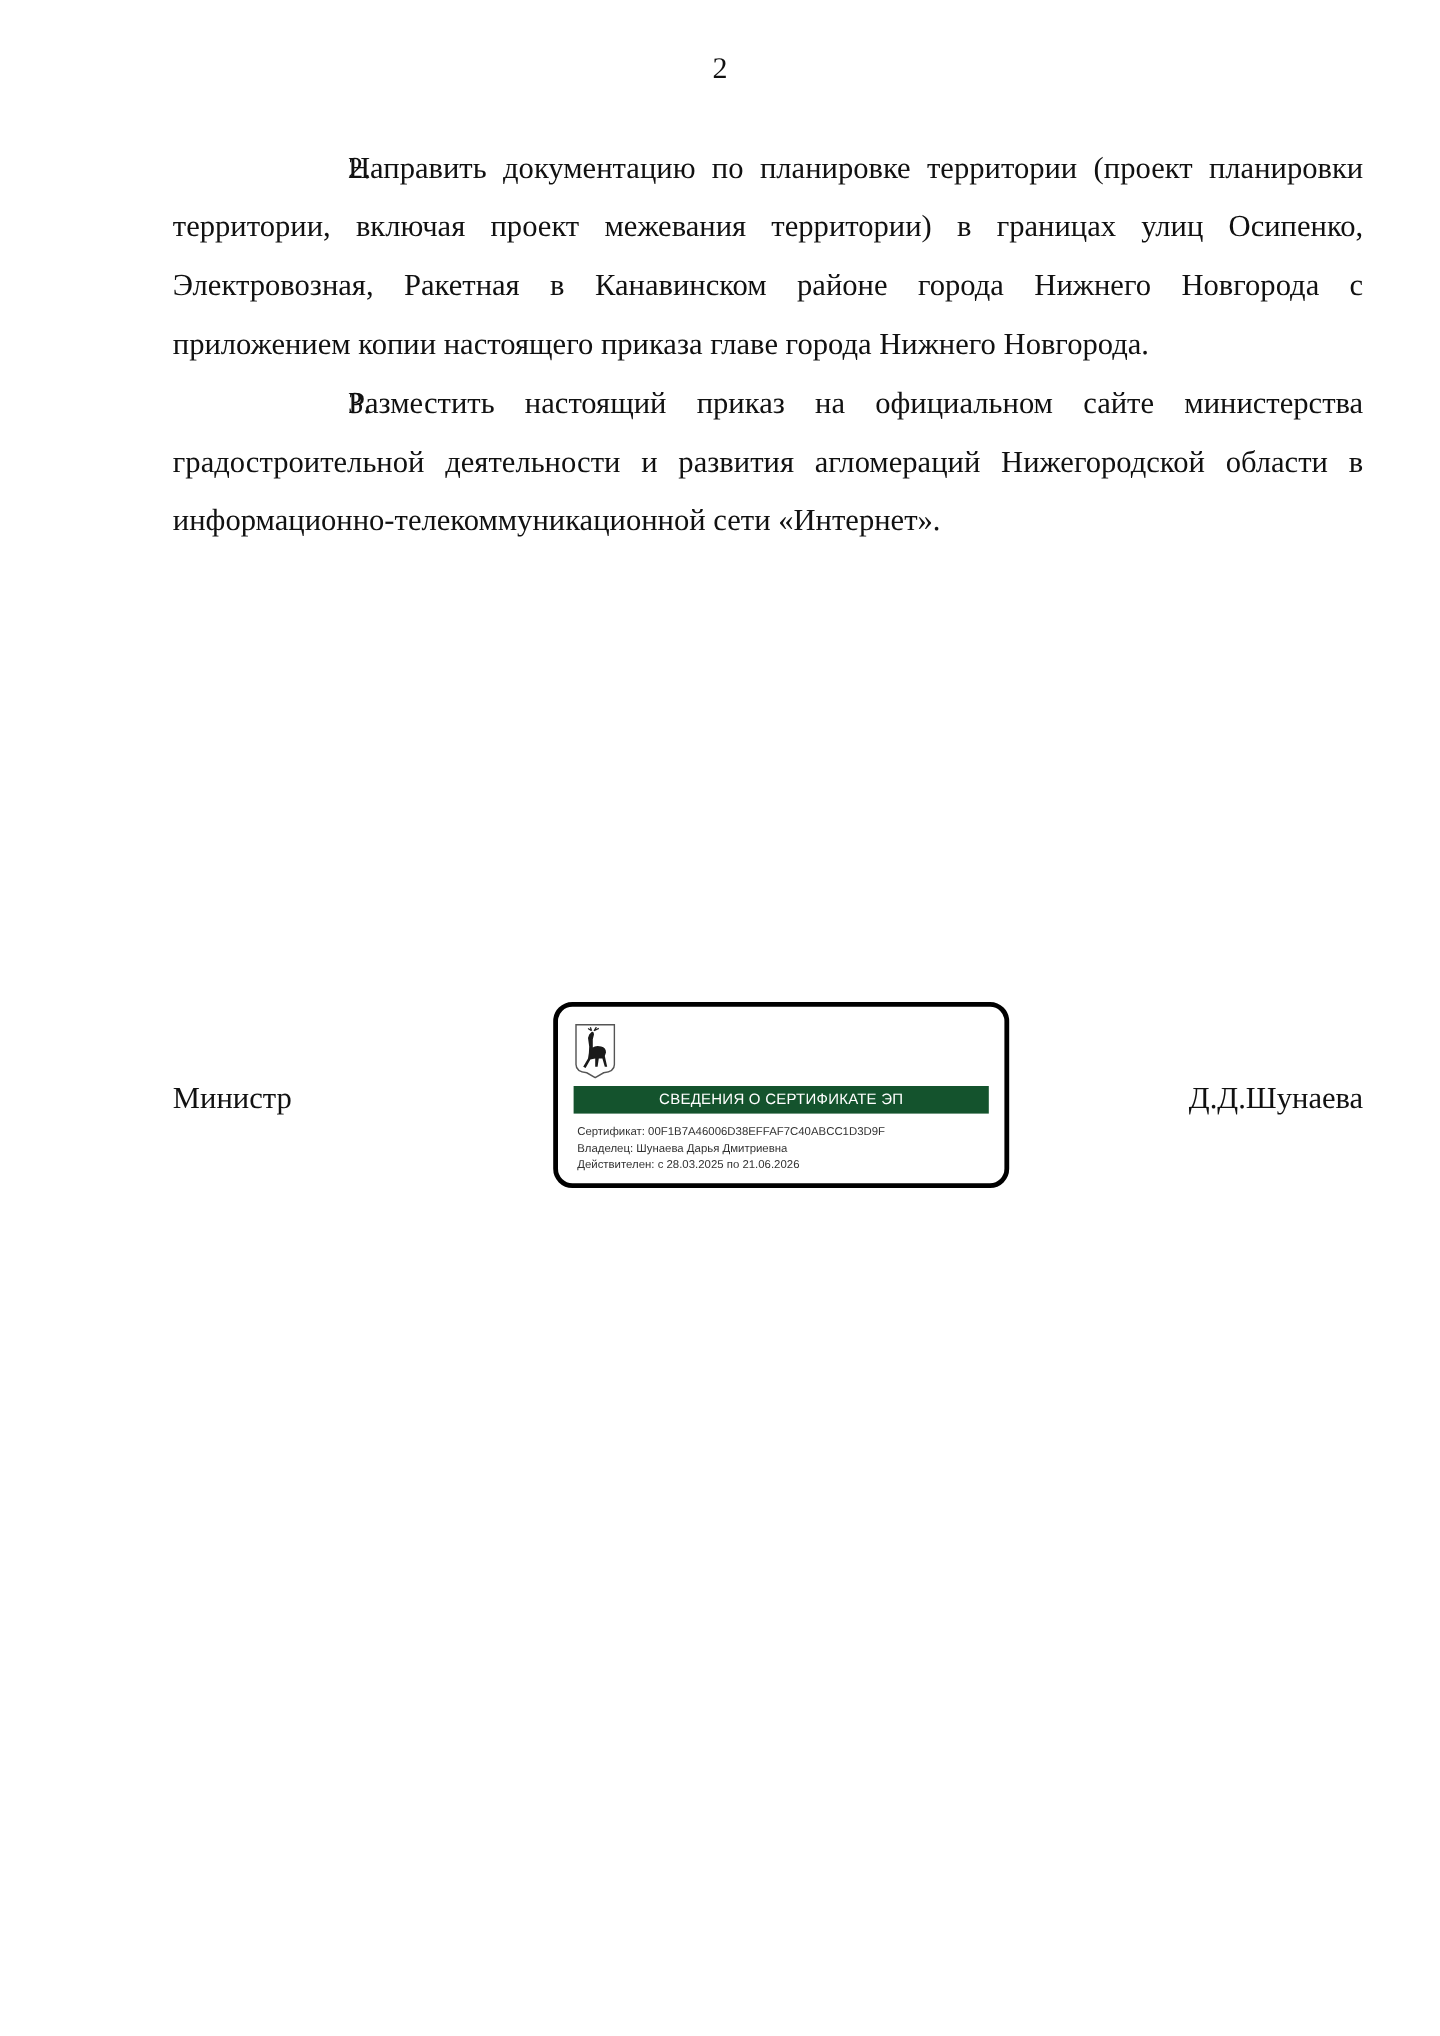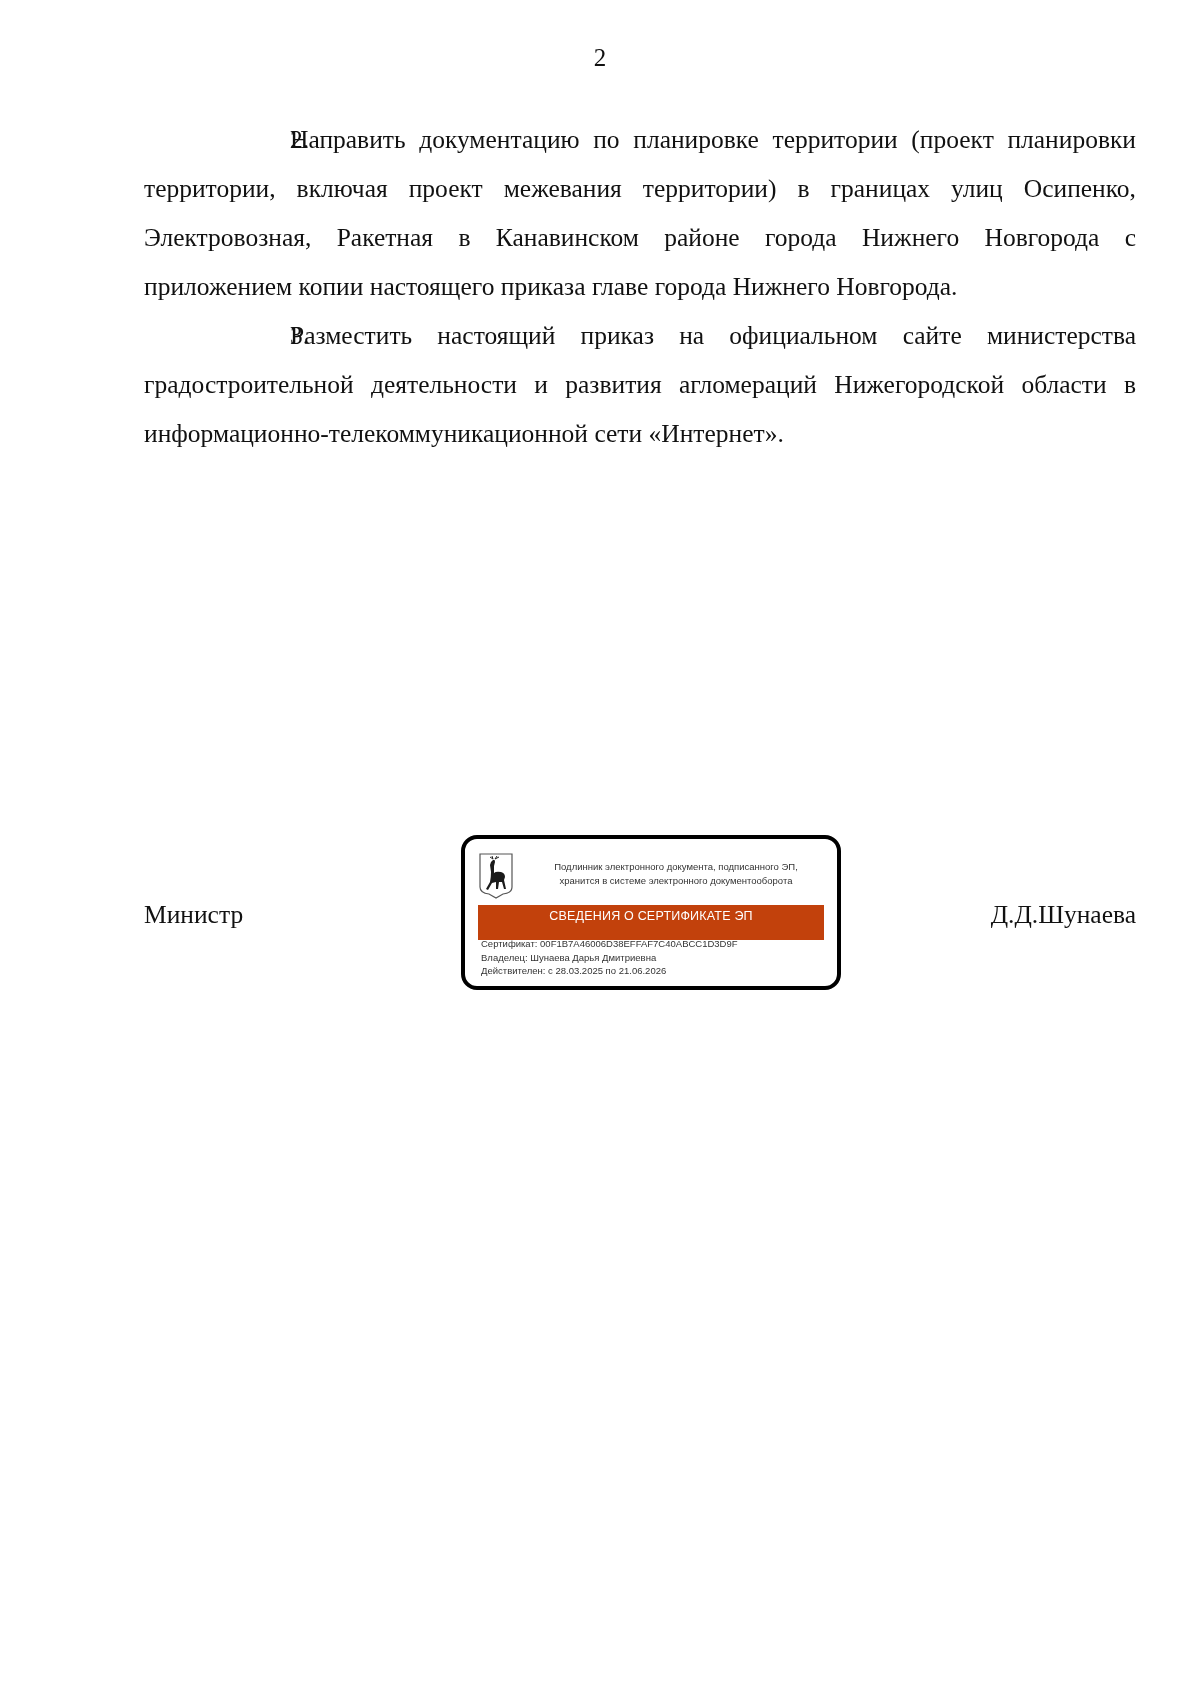--- a/index.html
+++ b/index.html
@@ -13,22 +13,22 @@
   .para .num { display: inline-block; width: 73px; }
   .sig-row { position: absolute; top: 900px; left: 144px; width: 992px; font-size: 25.5px; }
   .sig-title { position: absolute; left: 0; top: 0; text-align: center; }
   .sig-name { position: absolute; right: 0; top: 0; }
   .stamp { position: absolute; left: 461px; top: 835px; width: 380px; height: 155px;
            border: 4px solid #000; border-radius: 16px; box-sizing: border-box;
            font-family: "Liberation Sans", "DejaVu Sans", sans-serif; color: #333; }
   .stamp-crest { position: absolute; left: 14px; top: 14px; width: 34px; height: 46px; }
   .stamp-head { position: absolute; left: 58px; right: 8px; top: 21px; text-align: center;
                 font-size: 9.5px; line-height: 14px; }
-  .stamp-bar { position: absolute; left: 13px; right: 13px; top: 66px; height: 35px;
-               background: #c2410c; color: #fff; text-align: center; font-size: 12.5px;
+  .stamp-bar { position: absolute; left: 13px; right: 13px; top: 66px; height: 23px;
+               background: #14532d; color: #fff; text-align: center; font-size: 12.5px;
                line-height: 23px; letter-spacing: 0.2px; }
   .stamp-info { position: absolute; left: 16px; top: 98px; font-size: 9.5px; line-height: 13.5px; }
 </style>
 </head>
 <body>
 
 <div class="page-num">2</div>
 
 <div class="body-text">
   <p class="para"><span class="num">2.</span><span>Направить документацию по планировке территории (проект планировки территории, включая проект межевания территории) в границах улиц Осипенко, Электровозная, Ракетная в Канавинском районе города Нижнего Новгорода с приложением копии настоящего приказа главе города Нижнего Новгорода.</span></p>
@@ -39,23 +39,19 @@
   <span class="sig-title">Министр</span>
   <span class="sig-name">Д.Д.Шунаева</span>
 </div>
 
 <div class="stamp">
   <svg class="stamp-crest" viewBox="0 0 34 46">
     <path d="M1 1 H33 V34 Q33 40 24 41 L17 45 L10 41 Q1 40 1 34 Z" fill="none" stroke="#555" stroke-width="1.2"></path>
     <path d="M14 6 L13 3 M14 6 L11 4 M16 6 L18 3 M16 6 L20 4" stroke="#222" stroke-width="1" fill="none"></path>
     <path d="M14 7 Q16 6 16 9 L15 13 L15 20 Q17 18 22 19 Q26 20 26 24 L25 27 L27 36 L25 36 L23 29 L20 29 L19 36 L17 36 L17 29 L13 30 L9 37 L7 36 L11 29 Q12 24 12 19 L11 12 L12 9 Z" fill="#1a1a1a"></path>
   </svg>
-  <div class="stamp-head">
-    <div>Подлинник электронного документа, подписанного ЭП,</div>
-    <div>хранится в системе электронного документооборота</div>
-  </div>
   <div class="stamp-bar">СВЕДЕНИЯ О СЕРТИФИКАТЕ ЭП</div>
   <div class="stamp-info">
     <div>Сертификат: 00F1B7A46006D38EFFAF7C40ABCC1D3D9F</div>
     <div>Владелец: Шунаева Дарья Дмитриевна</div>
     <div>Действителен: с 28.03.2025 по 21.06.2026</div>
   </div>
 </div>
 
 </body></html>

